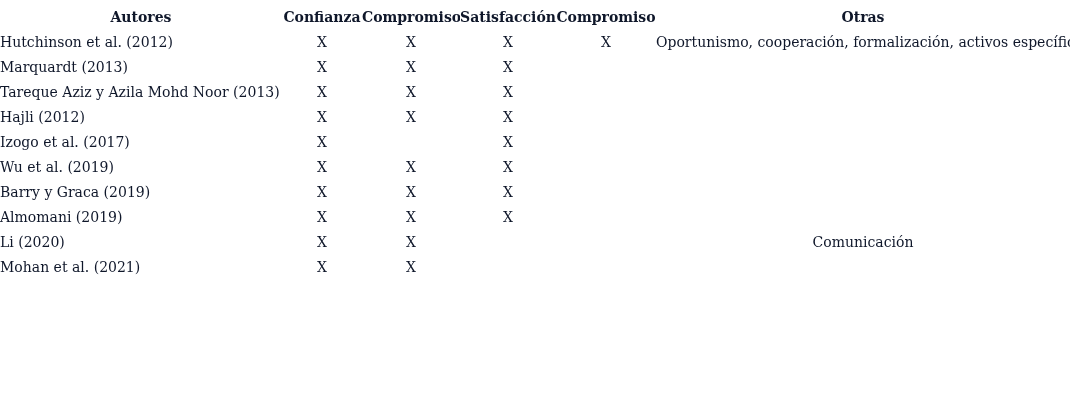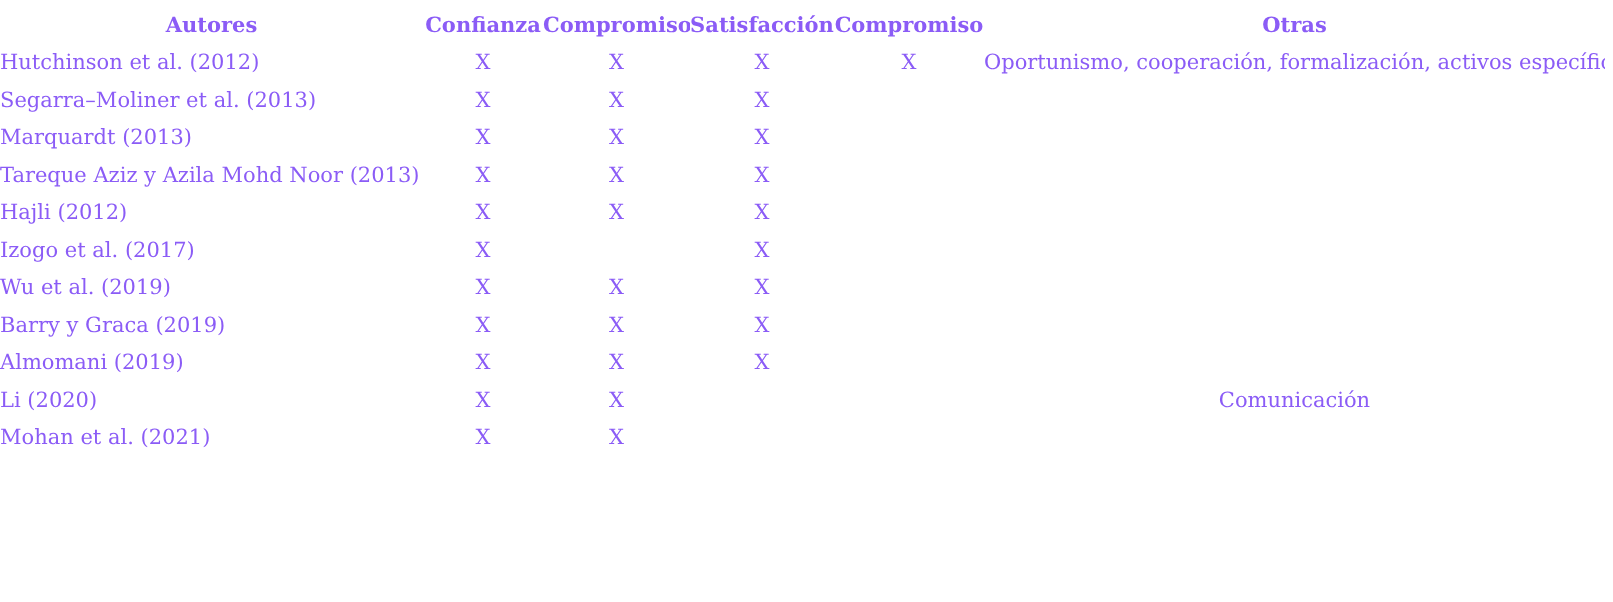--- a/index.html
+++ b/index.html
@@ -5,21 +5,21 @@
   html, body {
     margin: 0;
     padding: 0;
     background: #ffffff;
   }
   .page {
     position: relative;
     width: 1075px;
     height: 401px;
     background: #ffffff;
-    color: #8b5cf6;
+    color: #0f172a;
     font-family: "DejaVu Serif", "Liberation Serif", serif;
     font-size: 14px;
     overflow: hidden;
   }
   table.authors-table {
     border-collapse: collapse;
     table-layout: fixed;
     width: 1070px;
     margin-top: 4px;
   }
@@ -61,28 +61,20 @@
       </tr>
     </thead>
     <tbody>
         <tr>
           <td class="col-autor">Hutchinson et al. (2012)</td>
           <td class="col-confianza">X</td>
           <td class="col-compromiso">X</td>
           <td class="col-satisfaccion">X</td>
           <td class="col-dependencia">X</td>
           <td class="col-otras">Oportunismo, cooperación, formalización, activos específicos</td>
-        </tr>
-        <tr>
-          <td class="col-autor">Segarra–Moliner et al. (2013)</td>
-          <td class="col-confianza">X</td>
-          <td class="col-compromiso">X</td>
-          <td class="col-satisfaccion">X</td>
-          <td class="col-dependencia"></td>
-          <td class="col-otras"></td>
         </tr>
         <tr>
           <td class="col-autor">Marquardt (2013)</td>
           <td class="col-confianza">X</td>
           <td class="col-compromiso">X</td>
           <td class="col-satisfaccion">X</td>
           <td class="col-dependencia"></td>
           <td class="col-otras"></td>
         </tr>
         <tr>

